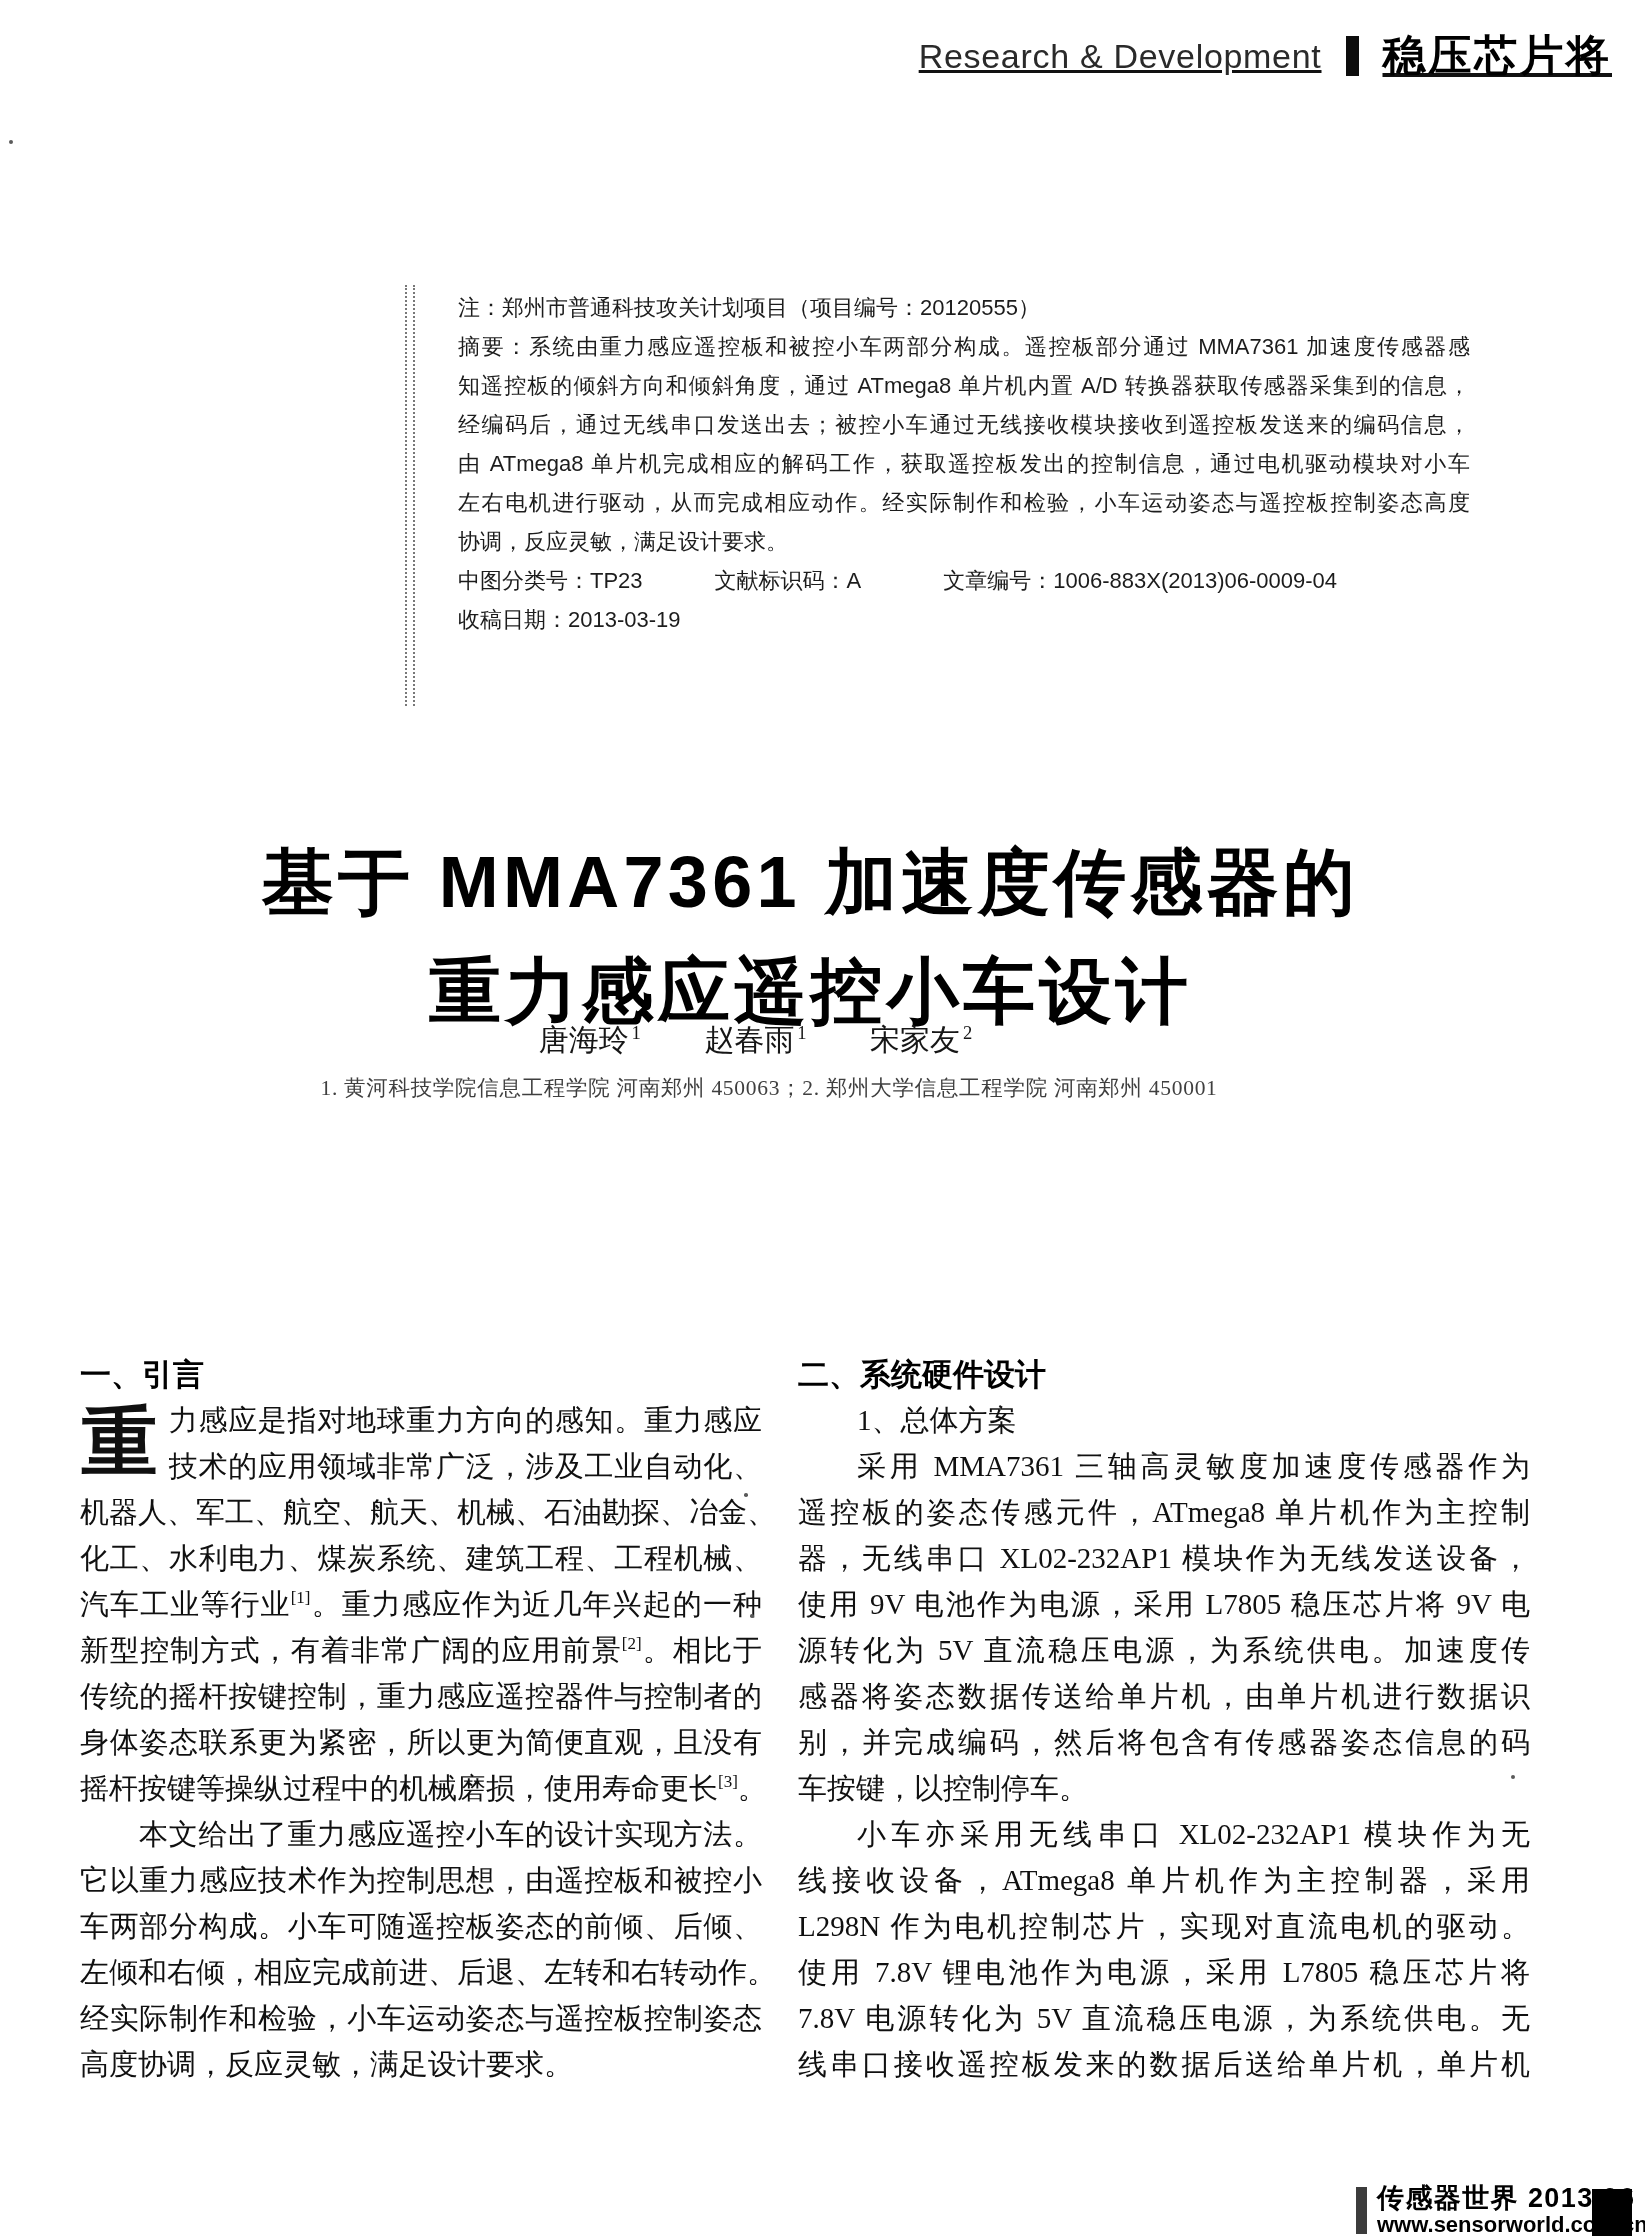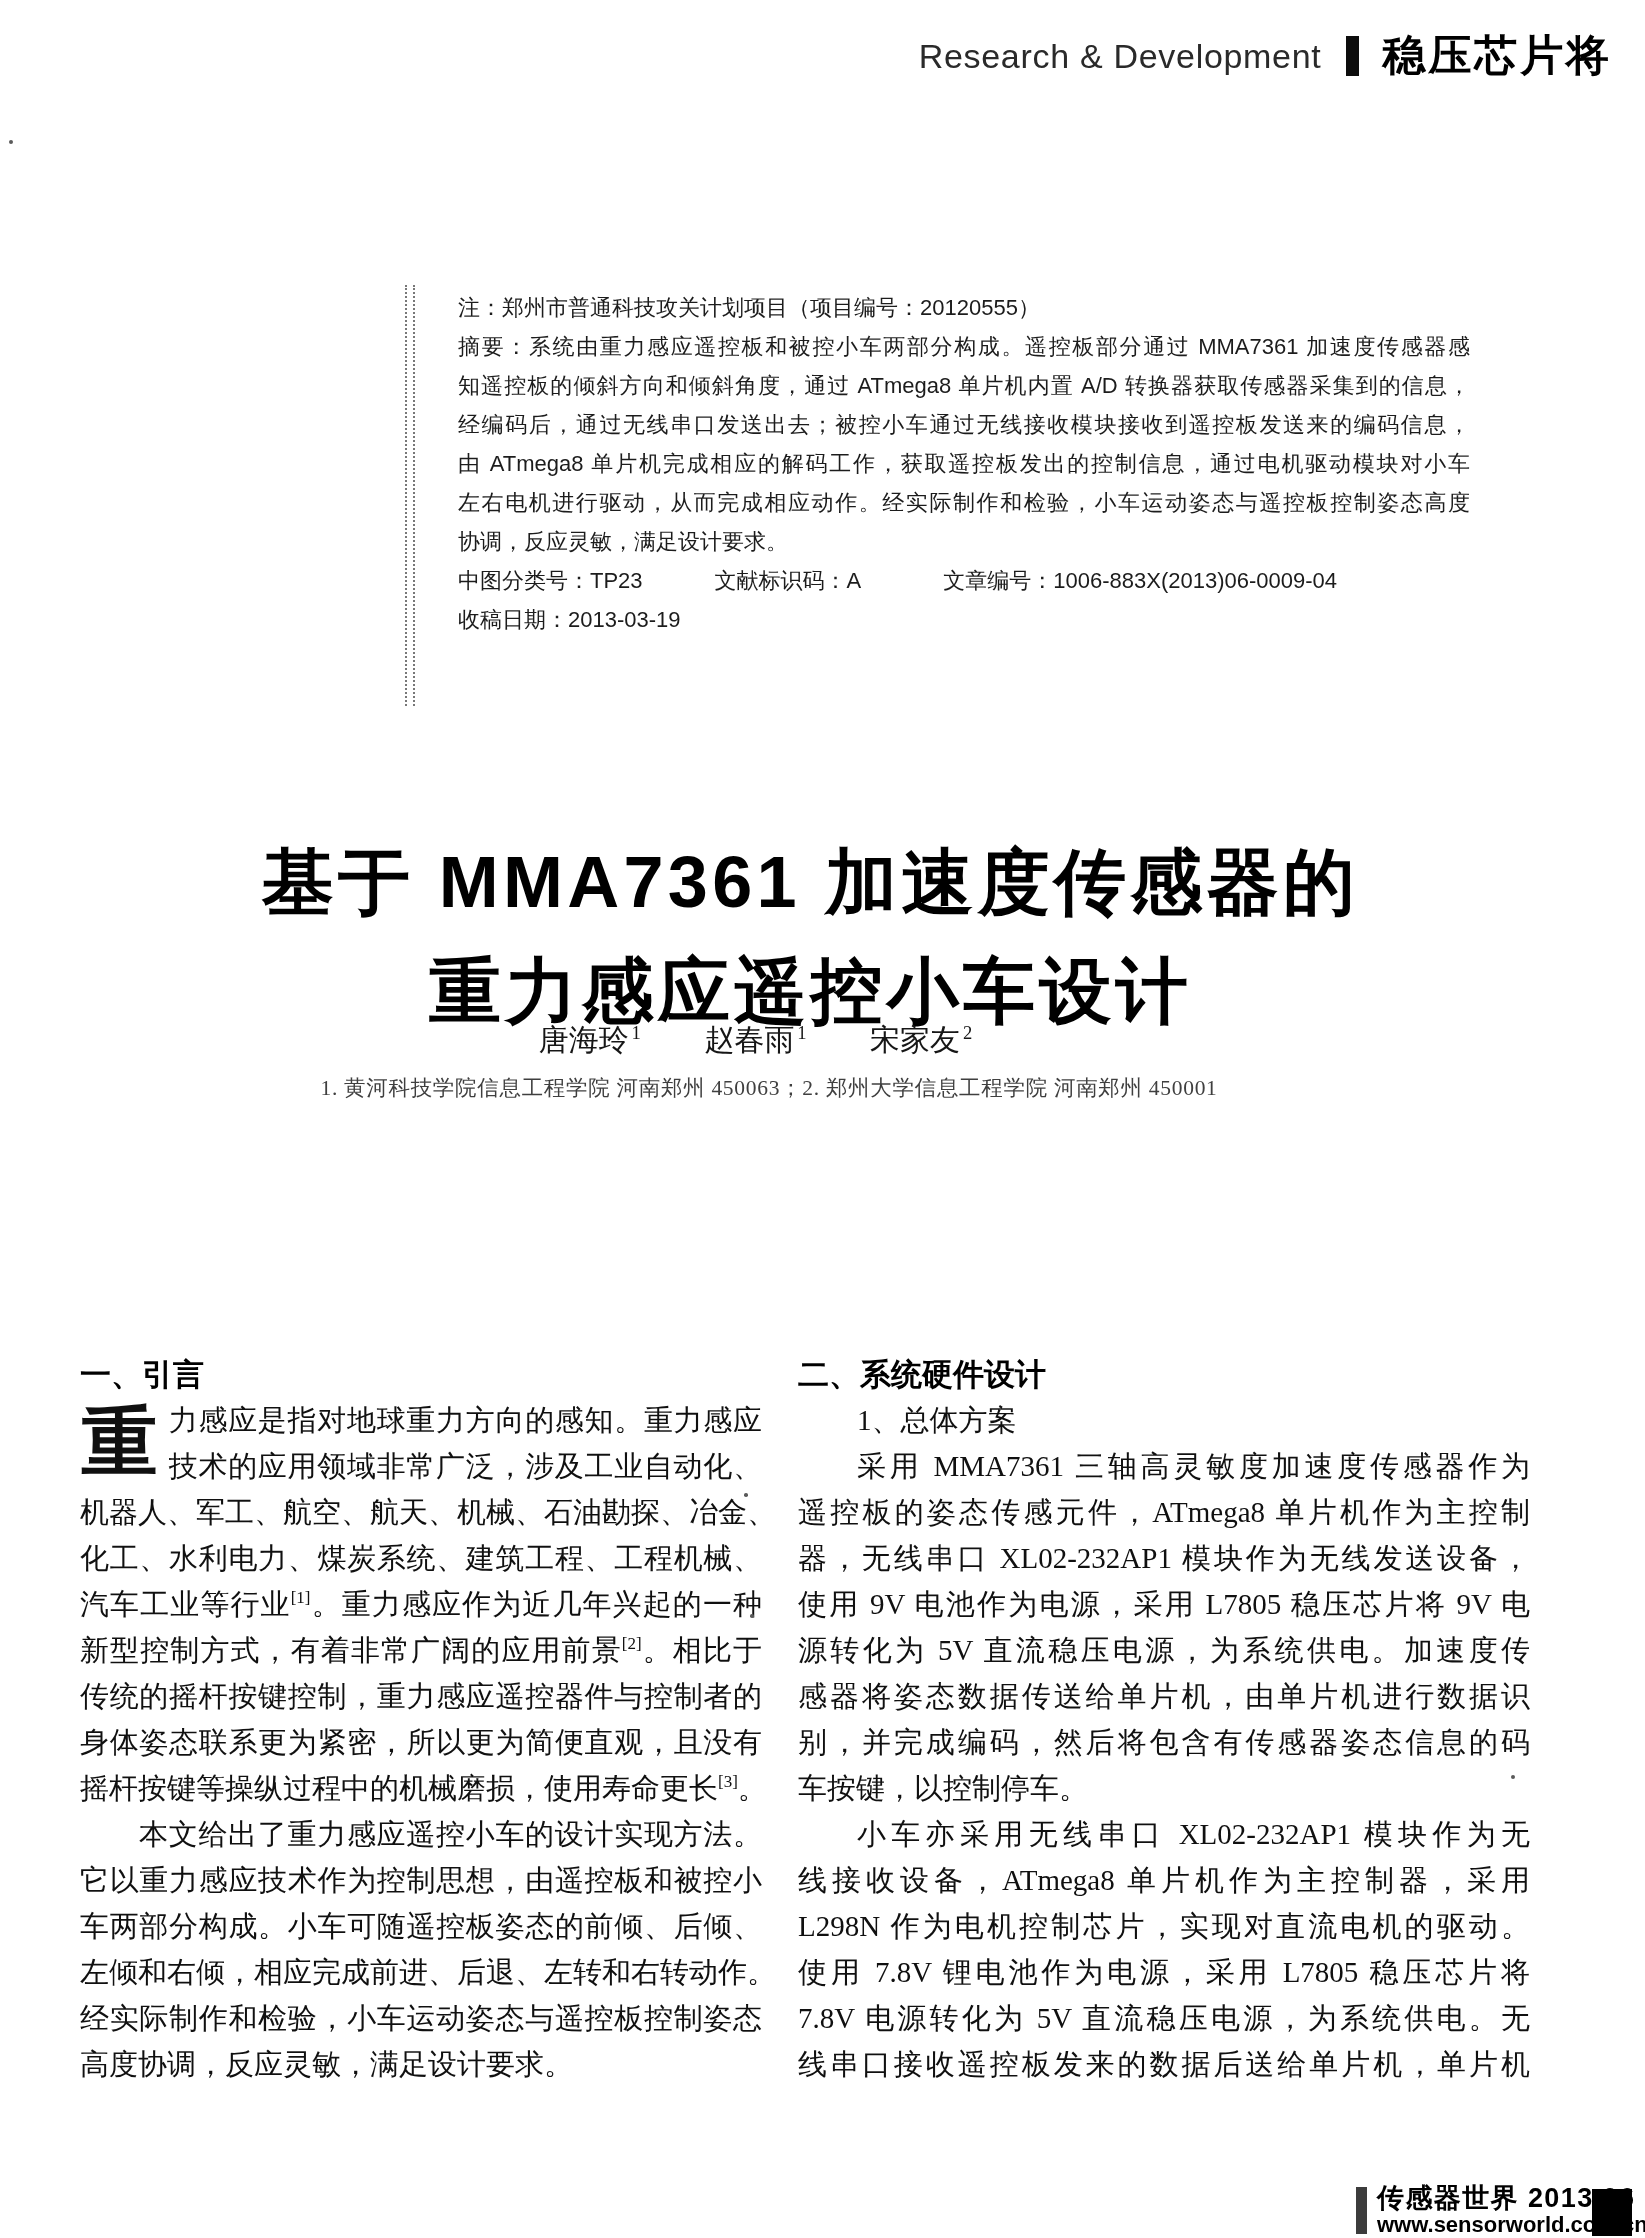--- a/index.html
+++ b/index.html
@@ -1,20 +1,20 @@
 <!DOCTYPE html>
 <html style="font-size:11.4px"><head>
 <meta charset="utf-8">
 <style>
   html,body{margin:0;padding:0;}
   body{width:1645px;height:2239px;position:relative;background:#ffffff;
        font-family:"Liberation Serif",serif;color:#111;overflow:hidden;}
 
   
-  .hdr{position:absolute;top:27px;right:33px;display:flex;align-items:center;gap:24px;}
+  .hdr{position:absolute;top:27px;right:33px;display:flex;align-items:center;gap:24px;text-decoration:underline;}
   .hdr-en{font-family:"Liberation Sans",sans-serif;font-size:34px;color:#2a2a2a;letter-spacing:0.7px;}
   .hdr-bar{width:13px;height:40px;background:#0d0d0d;}
   .hdr-zh{font-family:"Liberation Sans",sans-serif;font-weight:900;font-size:43px;color:#000;letter-spacing:2.9px;}
 
   
   .abs-rule{position:absolute;left:405px;top:285px;height:421px;width:5.7px;
             border-left:2.1px dotted #787878;border-right:2.1px dotted #787878;}
   .abs{position:absolute;left:458px;top:288px;width:1012px;
        font-family:"Liberation Sans",sans-serif;font-size:22px;color:#1c1c1c;}
   .al{height:39px;line-height:39px;white-space:nowrap;}

